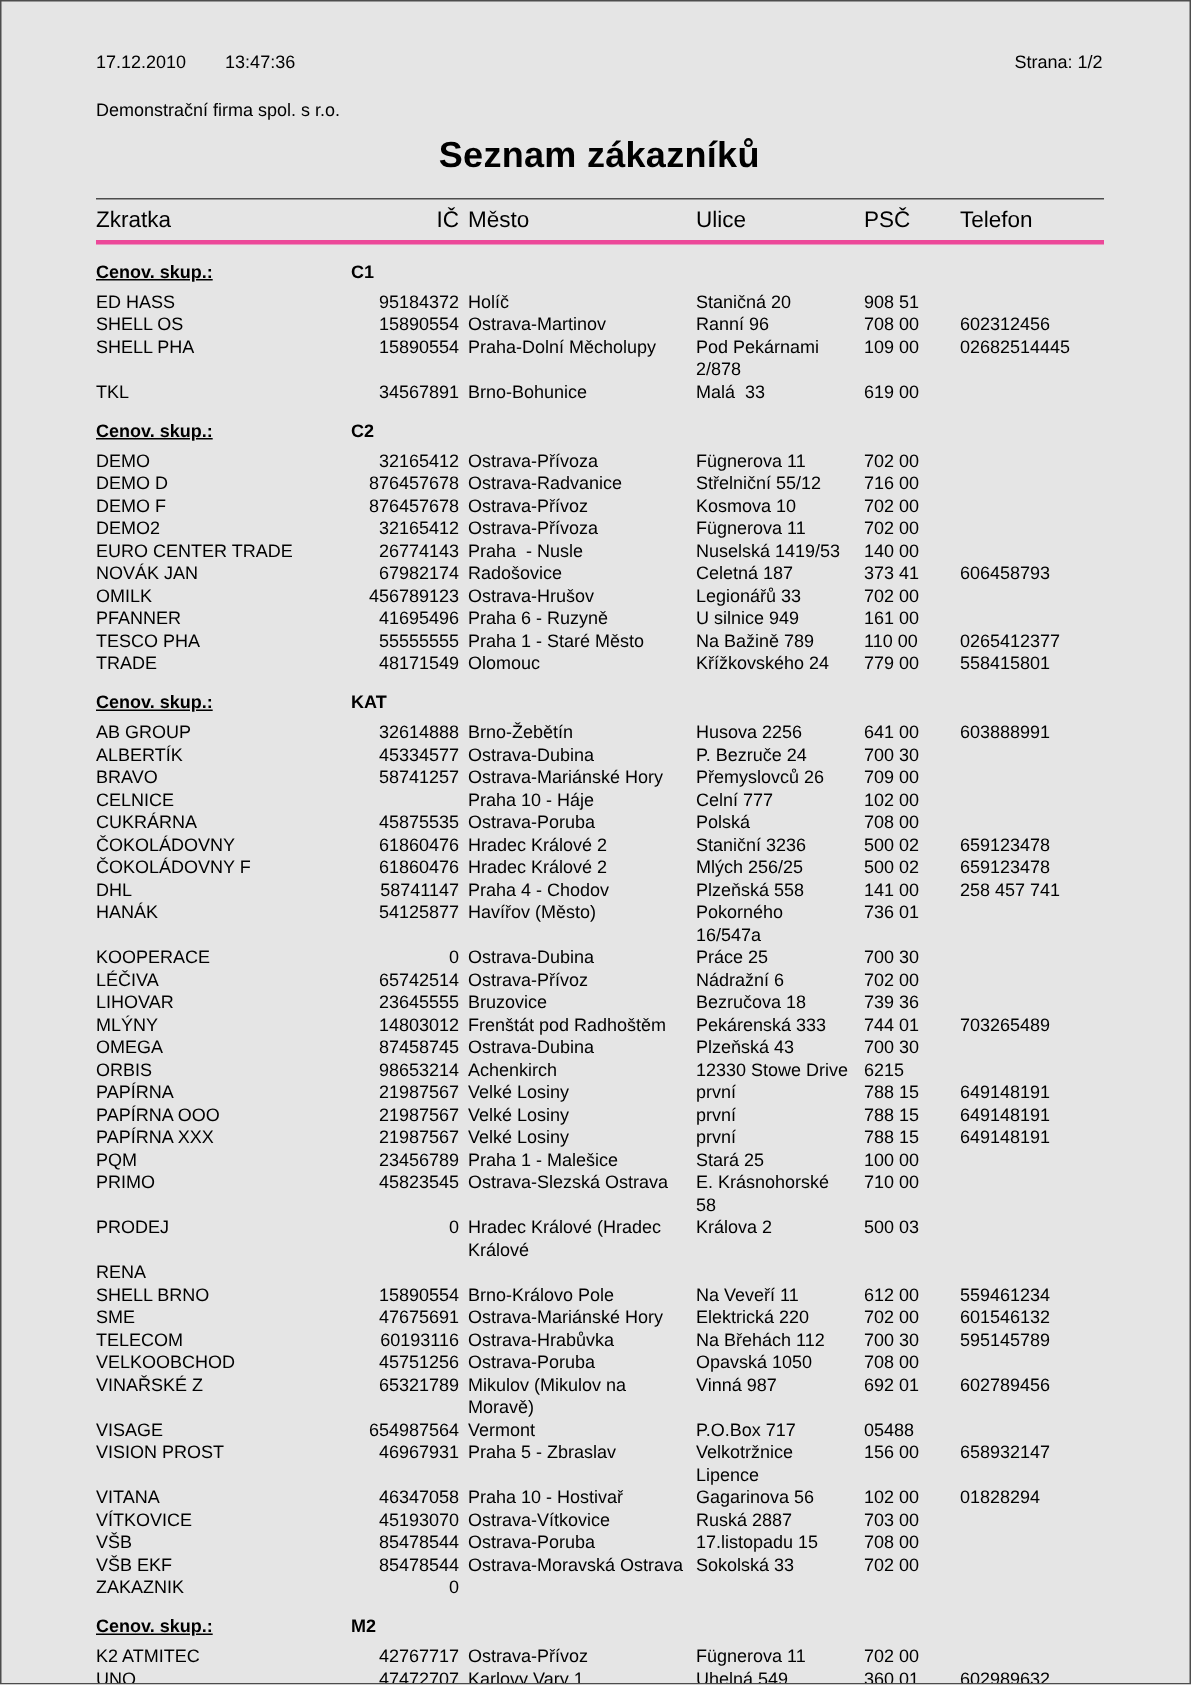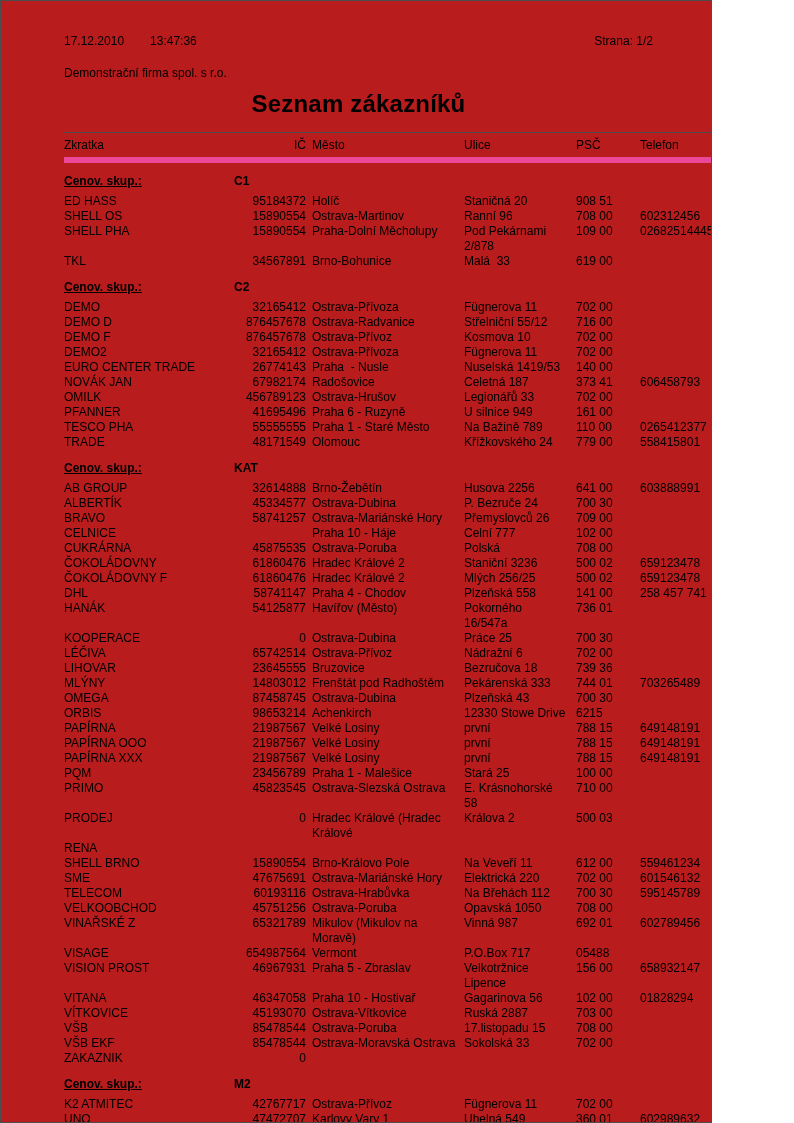--- a/index.html
+++ b/index.html
@@ -1,32 +1,32 @@
 <!DOCTYPE html>
 <html><head>
 <meta charset="utf-8">
 <style>
   html, body { margin:0; padding:0; background:#ffffff; }
   .page {
-    width:712px; height:1123px; box-sizing:border-box;
-    border:1px solid #4d4d4d; background:#b91c1c; overflow:hidden;
+    width:794px; height:1123px; box-sizing:border-box;
+    border:1px solid #4d4d4d; background:#e5e5e5; overflow:hidden;
     font-family:"Liberation Sans", sans-serif; font-size:12px; color:#000;
     padding:33px 58px 0 63px;
   }
   .top-row { display:flex; justify-content:space-between; align-items:flex-start; }
   .datetime .date { margin-right:26px; }
   .company { margin-top:18px; }
   .report-title {
     text-align:center; font-size:24px; font-weight:bold; margin:10px 0 14px 0;
     letter-spacing:0.2px;
   }
   table.customers { border-collapse:collapse; table-layout:fixed; width:672px; }
   th {
-    font-weight:normal; text-align:left; font-size:12px;
-    border-top:1px solid #4d4d4d; border-bottom:6px solid #ec4899;
+    font-weight:normal; text-align:left; font-size:15px;
+    border-top:1px solid #4d4d4d; border-bottom:3px solid #ec4899;
     padding:5px 8px 5px 0; white-space:nowrap; overflow:hidden;
   }
   th.num { text-align:right; padding-right:6px; }
   td {
     vertical-align:top; padding:0 8px 0 0; line-height:15px;
     white-space:pre-wrap; word-wrap:break-word; font-size:12px;
   }
   td.num { text-align:right; padding-right:6px; white-space:nowrap; }
   tr.group-row td { padding-top:11px; padding-bottom:5px; font-weight:bold; }
   .group-underline { text-decoration:underline; }

